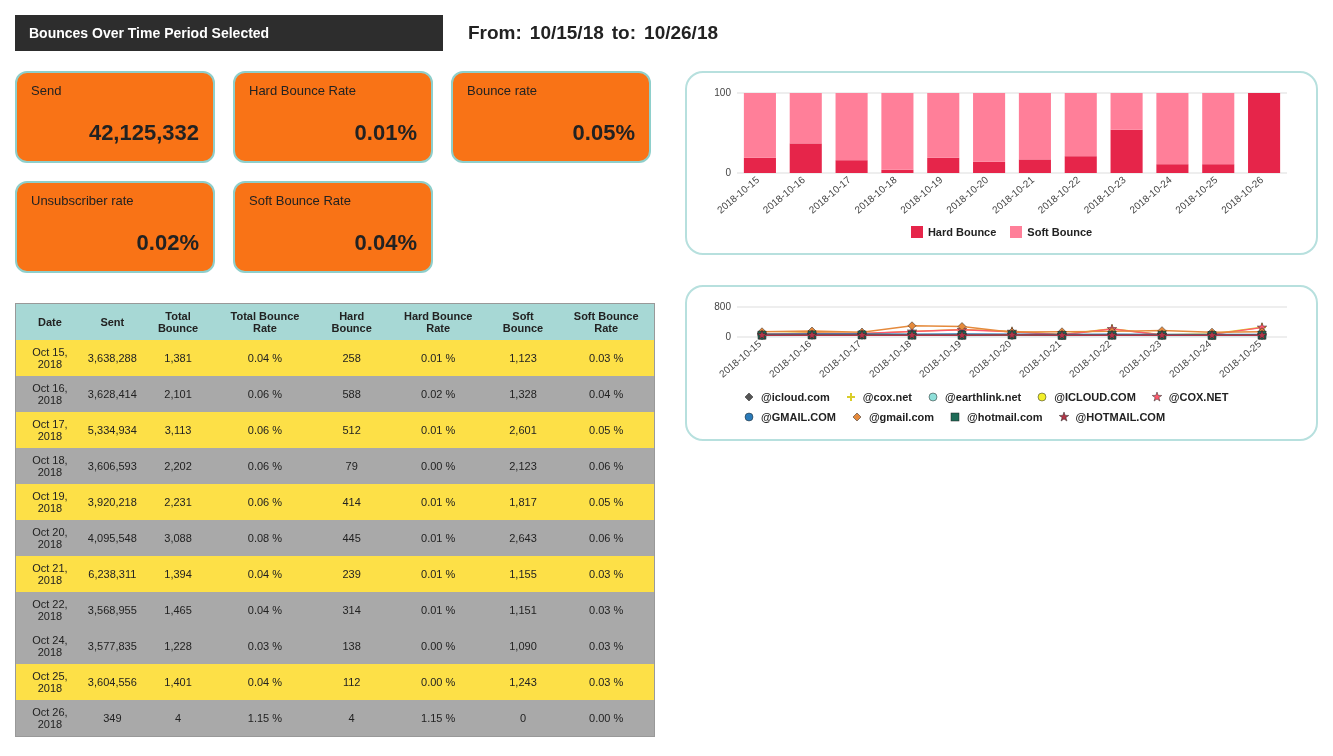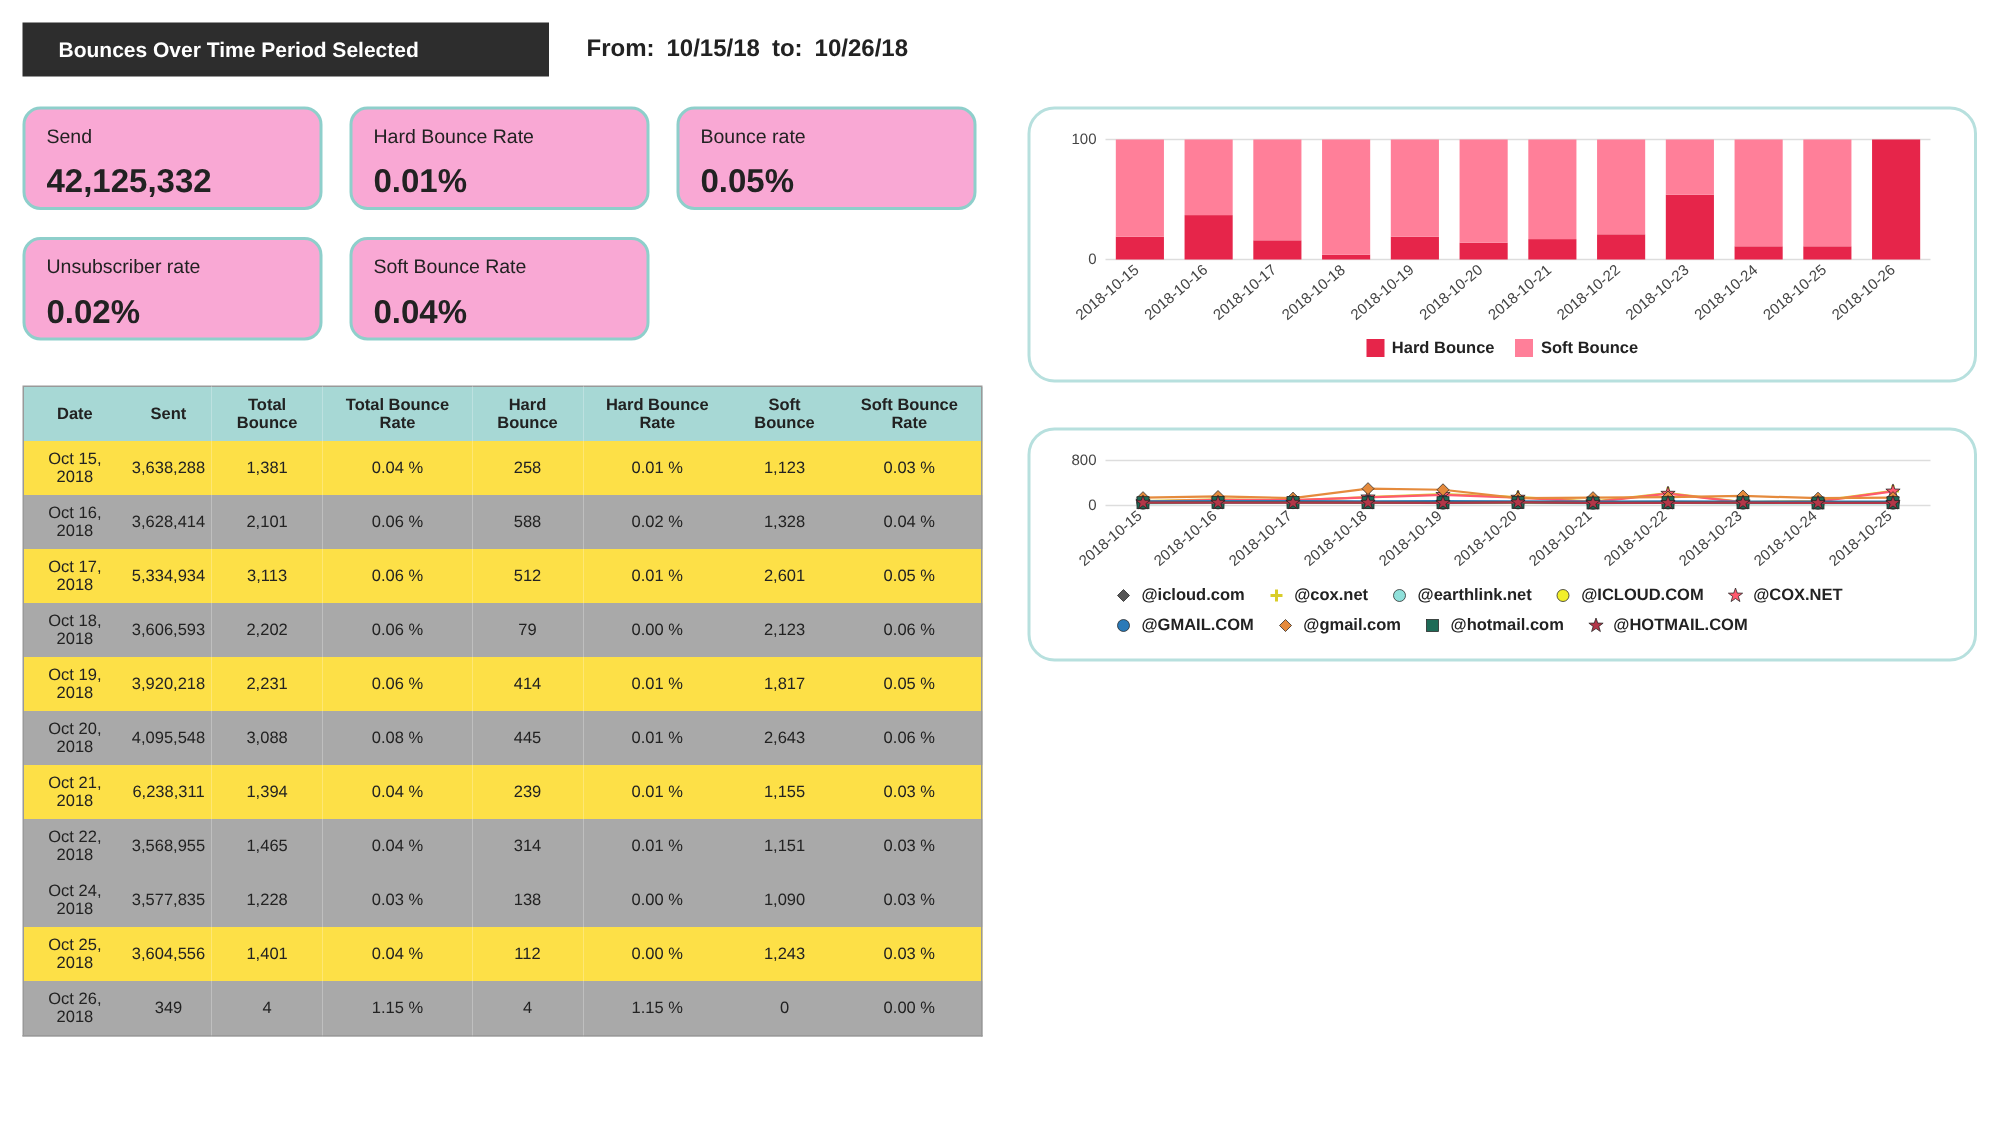--- a/index.html
+++ b/index.html
@@ -1,26 +1,26 @@
 <!DOCTYPE html>
 <html><head>
 <meta charset="utf-8">
 <style>
   * { box-sizing: border-box; }
   body { font-family: Arial, Helvetica, sans-serif; margin: 0; padding: 15px; background: #fff; color: #222; font-size: 12px; }
   .header { display: flex; align-items: center; gap: 25px; margin-bottom: 20px; }
-  .title-bar { background: #2d2d2d; color: #fff; font-weight: bold; font-size: 14px; padding: 10px 24px; width: 351px; }
-  .date-range { display: flex; gap: 8px; font-weight: bold; font-size: 16px; }
+  .title-bar { background: #2d2d2d; color: #fff; font-weight: bold; font-size: 14px; padding: 10px 14px; width: 428px; }
+  .date-range { display: flex; gap: 8px; font-weight: bold; font-size: 19px; }
   .date-range .lbl { font-weight: bold; }
   .layout { display: flex; gap: 30px; }
   .left-col { width: 640px; }
   .metrics { display: grid; grid-template-columns: repeat(3,200px); gap: 18px; margin-bottom: 30px; }
-  .metric { background: #f9a8d4; border: 2px solid #8ecfcb; border-radius: 12px; padding: 10px 14px; height: 69px; }
+  .metric { background: #f97316; border: 2px solid #8ecfcb; border-radius: 12px; padding: 10px 14px; height: 92px; }
   .metric .mlabel { font-size: 13px; }
-  .metric .mval { font-size: 22px; font-weight: bold; text-align: left; margin-top: 10px; }
+  .metric .mval { font-size: 22px; font-weight: bold; text-align: right; margin-top: 22px; }
   table.data { width: 100%; border-collapse: collapse; border: 1px solid #999; font-size: 11px; }
   table.data th { background: #a7d8d5; font-weight: bold; padding: 6px 4px; text-align: center; border-top: 1px solid #999; margin-top: 23px; }
   table.data td { padding: 6px 4px; text-align: center; }
   table.data tr.odd td { background: #fde047; }
   table.data tr.even td { background: #a9a9a9; }
   .right-col { flex: 1; display: flex; flex-direction: column; gap: 30px; }
   .chart-box { border: 2px solid #b7e0de; border-radius: 18px; padding: 15px; }
   svg { display: block; }
   .tick-lbl { font-size: 10px; fill: #444; }
   .legend-row { display: flex; flex-wrap: wrap; justify-content: center; gap: 6px 14px; font-size: 11px; font-weight: bold; margin-top: 8px; }

